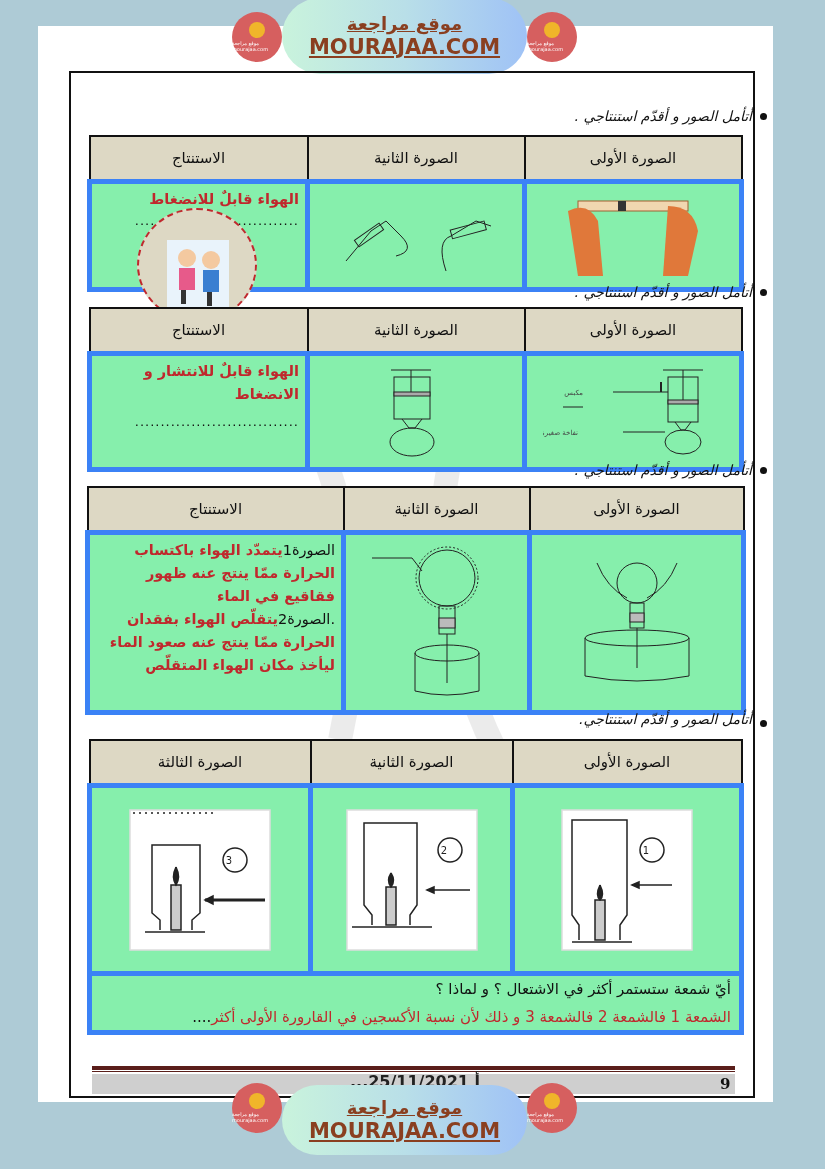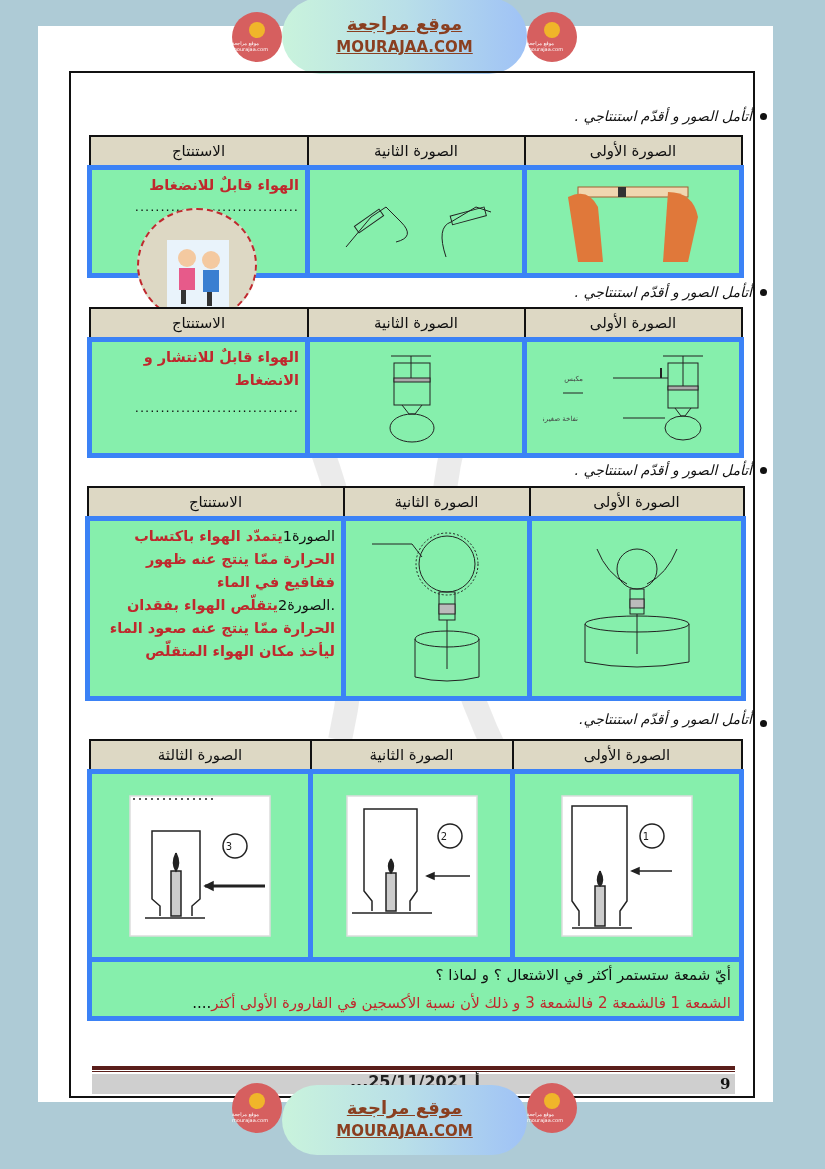--- a/index.html
+++ b/index.html
@@ -3,37 +3,37 @@
 <meta charset="utf-8">
 <style>
   html,body{margin:0;padding:0;}
   body{width:825px;height:1169px;background:#aecbd6;position:relative;overflow:hidden;font-family:"DejaVu Sans",sans-serif;}
   .page{position:absolute;left:38px;top:26px;width:735px;height:1076px;background:#fff;}
   .frame{position:absolute;left:69px;top:71px;width:686px;height:1027px;border:2px solid #111;box-sizing:border-box;}
   .watermark{position:absolute;left:260px;top:360px;width:300px;height:420px;pointer-events:none;opacity:.12;}
   .q-line{position:absolute;right:58px;direction:rtl;font-family:"DejaVu Sans",sans-serif;font-size:14px;color:#111;display:flex;align-items:center;gap:8px;font-style:italic;}
   .bullet{width:7px;height:7px;background:#111;border-radius:50%;display:inline-block;}
   table.grid{position:absolute;border-collapse:collapse;direction:rtl;table-layout:fixed;}
-  table.grid th{background:#ddd8c4;border:2px solid #111;font-weight:normal;font-size:15px;color:#111;height:28px;padding:0;font-family:"DejaVu Sans",sans-serif;}
+  table.grid th{background:#ddd8c4;border:2px solid #111;font-weight:normal;font-size:15px;color:#111;height:28px;padding:7px;font-family:"DejaVu Sans",sans-serif;}
   table.grid td{border:5px solid #3b82f6;vertical-align:top;padding:0;position:relative;background:#86efac;}
   .concl{direction:rtl;text-align:right;font-size:14.5px;line-height:23px;padding:4px 6px 0 6px;font-weight:bold;color:#c0282d;}
   .concl .blk{color:#111;font-weight:normal;}
   .dots{direction:rtl;text-align:right;color:#111;font-size:13px;letter-spacing:1px;padding:2px 6px;}
   .fig{position:absolute;inset:0;display:flex;align-items:center;justify-content:center;}
   .q4 td.full{direction:rtl;text-align:right;padding:4px 8px;}
   .q4 .q{color:#111;font-size:15px;}
   .q4 .a{color:#c0282d;font-size:15px;margin-top:10px;}
   .footer-bar{position:absolute;left:92px;top:1066px;width:643px;height:4px;background:#5a1e1a;}
   .footer-bar2{position:absolute;left:92px;top:1071px;width:643px;height:1px;background:#5a1e1a;}
   .footer-gray{position:absolute;left:92px;top:1074px;width:643px;height:20px;background:#cfcfcf;}
   .page-num{position:absolute;left:720px;top:1075px;font-family:"DejaVu Serif",serif;font-weight:bold;font-size:15px;color:#111;}
   .footer-date{position:absolute;left:350px;top:1072px;font-size:16px;color:#222;font-weight:bold;letter-spacing:1px;}
   .banner{position:absolute;width:245px;height:76px;border-radius:38px;background:linear-gradient(90deg,#c9f3dc 0%,#b9dfe8 50%,#9fc2f6 100%);display:flex;flex-direction:column;align-items:center;justify-content:center;}
   .banner .ar{font-size:18px;font-weight:bold;color:#8a3f20;text-decoration:underline;direction:rtl;line-height:22px;}
-  .banner .en{font-size:15px;font-weight:bold;color:#8a3f20;text-decoration:underline;font-family:"DejaVu Sans",sans-serif;line-height:24px;}
+  .banner .en{font-size:21px;font-weight:bold;color:#8a3f20;text-decoration:underline;font-family:"DejaVu Sans",sans-serif;line-height:24px;}
   .badge{position:absolute;width:50px;height:50px;border-radius:50%;background:#d65f5f;display:flex;flex-direction:column;align-items:center;justify-content:center;}
   .badge .dot{width:16px;height:16px;border-radius:50%;background:#f0b52a;margin-bottom:2px;}
   .badge .t{font-size:5px;color:#fff;line-height:6px;}
   .kids{position:absolute;left:137px;top:208px;width:116px;height:110px;border-radius:50%;border:2px dashed #c0282d;background:#ddd8c4;overflow:hidden;}
   .kids .inner{position:absolute;left:28px;top:30px;width:62px;height:70px;background:#e9f3fb;}
 </style>
 </head>
 <body>
 
 <div class="page"></div>

